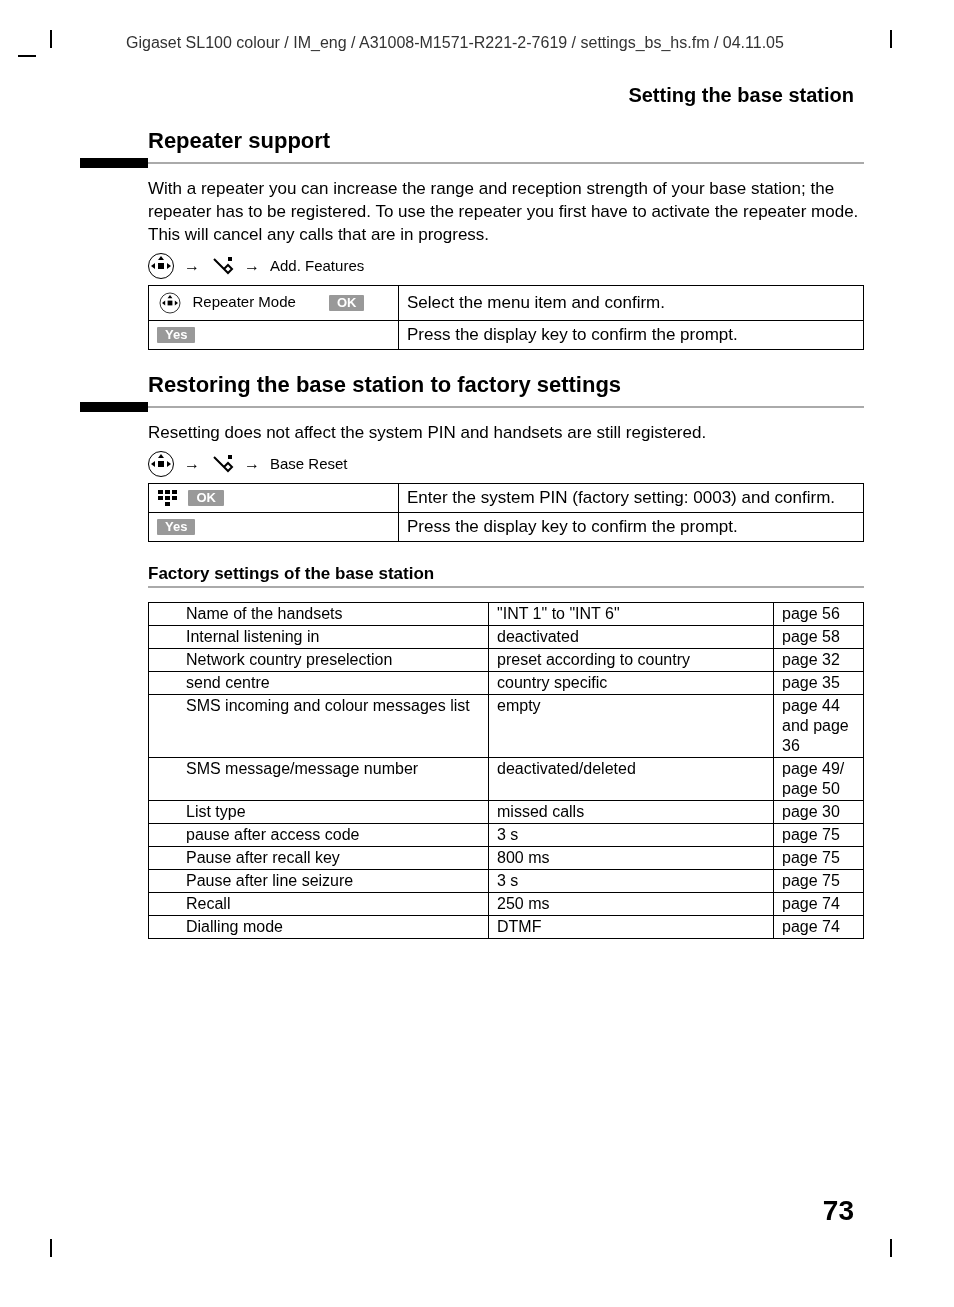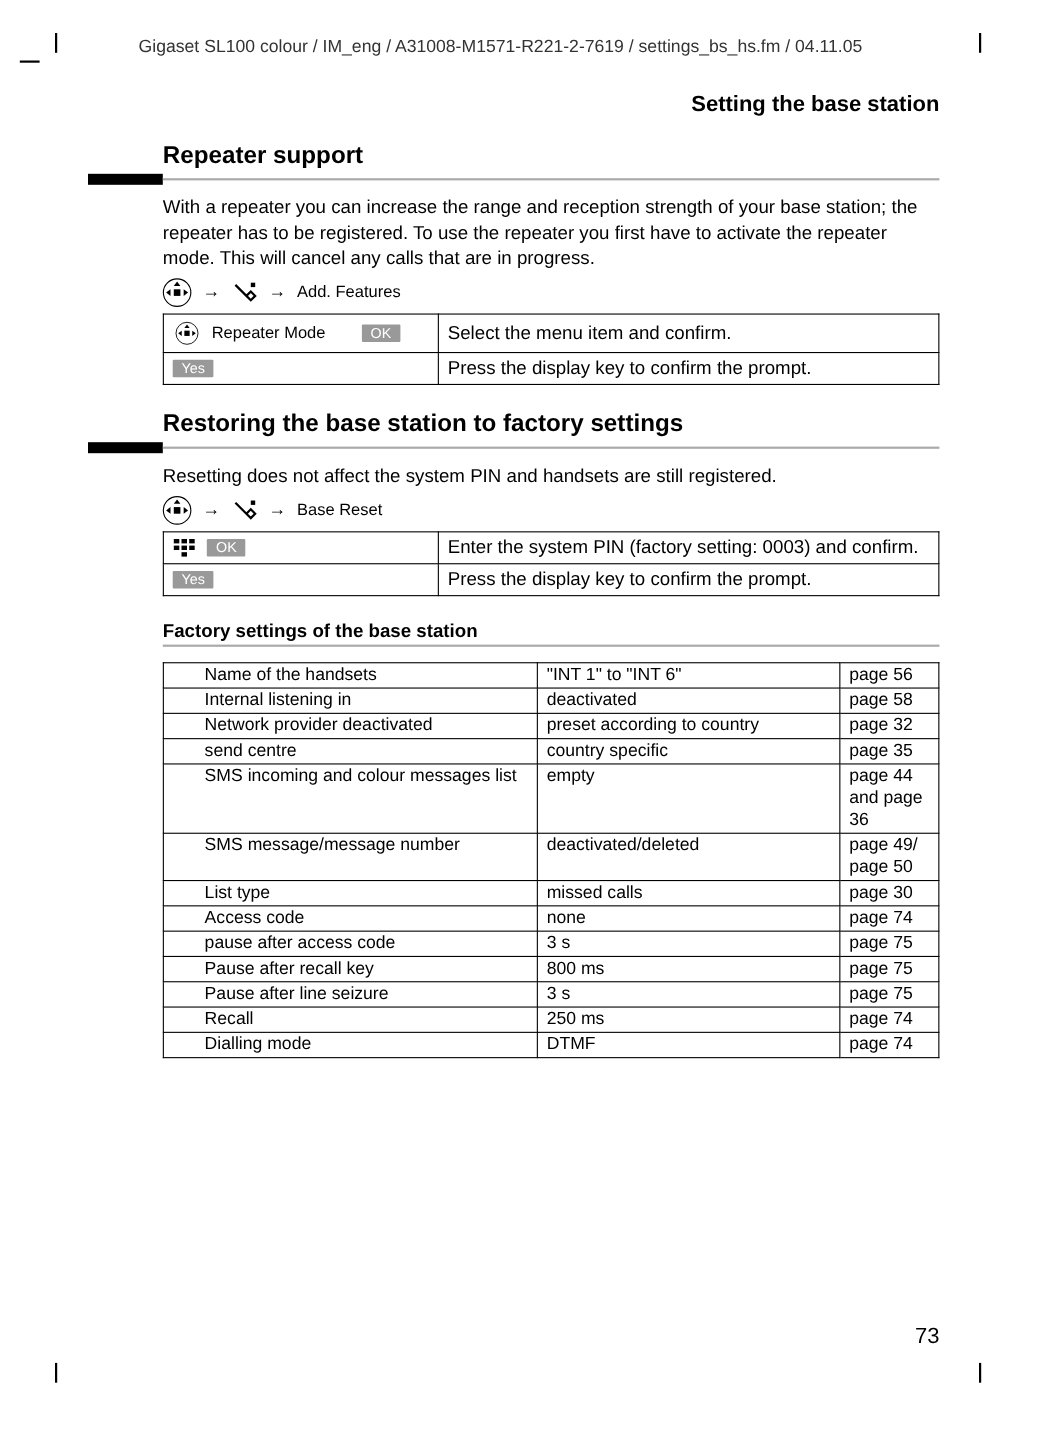--- a/index.html
+++ b/index.html
@@ -30,21 +30,21 @@
       position: absolute;
       top: 84px;
       right: 100px;
       font-size: 20px;
       font-weight: bold;
     }
     .content {
       position: absolute;
       top: 120px;
       left: 80px;
-      right: 100px;
+      right: 90px;
     }
     .section-title {
       font-size: 22px;
       font-weight: bold;
       margin-top: 8px;
       margin-bottom: 4px;
       margin-left: 68px;
     }
     .section-rule-wrap { display: flex; align-items: center; margin-bottom: 10px; }
     .section-rule-black { width: 68px; height: 10px; background: #000; }
@@ -128,21 +128,21 @@
     .step-table td.left {
       width: 250px;
       white-space: nowrap;
     }
     .key-btn {
       display: inline-block;
       background: #999;
       color: #fff;
       padding: 0 8px;
       font-size: 13px;
-      font-weight: normal;
+      font-weight: bold;
       line-height: 16px;
       border-radius: 1px;
       vertical-align: middle;
     }
     .kp-icon {
       display: inline-block;
       width: 22px; height: 18px;
       vertical-align: middle;
     }
     .kp-icon svg { width: 100%; height: 100%; }
@@ -157,22 +157,22 @@
       padding: 1px 8px;
       vertical-align: top;
       line-height: 1.25;
     }
     .settings-table td:nth-child(1) { width: 340px; padding-left: 37px; }
     .settings-table td:nth-child(3) { width: 90px; }
     .page-num {
       position: absolute;
       bottom: 80px;
       right: 100px;
-      font-size: 20px;
-      font-weight: normal;
+      font-size: 28px;
+      font-weight: bold;
     }
     .block { margin-bottom: 22px; }
   </style>
 </head>
 <body>
 
 <div class="crop-mark crop-tl-v"></div>
 <div class="crop-mark crop-tl-h"></div>
 <div class="crop-mark crop-tr-v"></div>
 <div class="crop-mark crop-br-v"></div>
@@ -279,21 +279,21 @@
             <td>Name of the handsets</td>
             <td>"INT 1" to "INT 6"</td>
             <td>page 56</td>
           </tr>
           <tr>
             <td>Internal listening in</td>
             <td>deactivated</td>
             <td>page 58</td>
           </tr>
           <tr>
-            <td>Network provider deactivated</td>
+            <td>Network country preselection</td>
             <td>preset according to country</td>
             <td>page 32</td>
           </tr>
           <tr>
             <td>send centre</td>
             <td>country specific</td>
             <td>page 35</td>
           </tr>
           <tr>
             <td>SMS incoming and colour messages list</td>
@@ -304,25 +304,20 @@
             <td>SMS message/message number</td>
             <td>deactivated/deleted</td>
             <td>page 49/ page 50</td>
           </tr>
           <tr>
             <td>List type</td>
             <td>missed calls</td>
             <td>page 30</td>
           </tr>
           <tr>
-            <td>Access code</td>
-            <td>none</td>
-            <td>page 74</td>
-          </tr>
-          <tr>
             <td>pause after access code</td>
             <td>3 s</td>
             <td>page 75</td>
           </tr>
           <tr>
             <td>Pause after recall key</td>
             <td>800 ms</td>
             <td>page 75</td>
           </tr>
           <tr>

